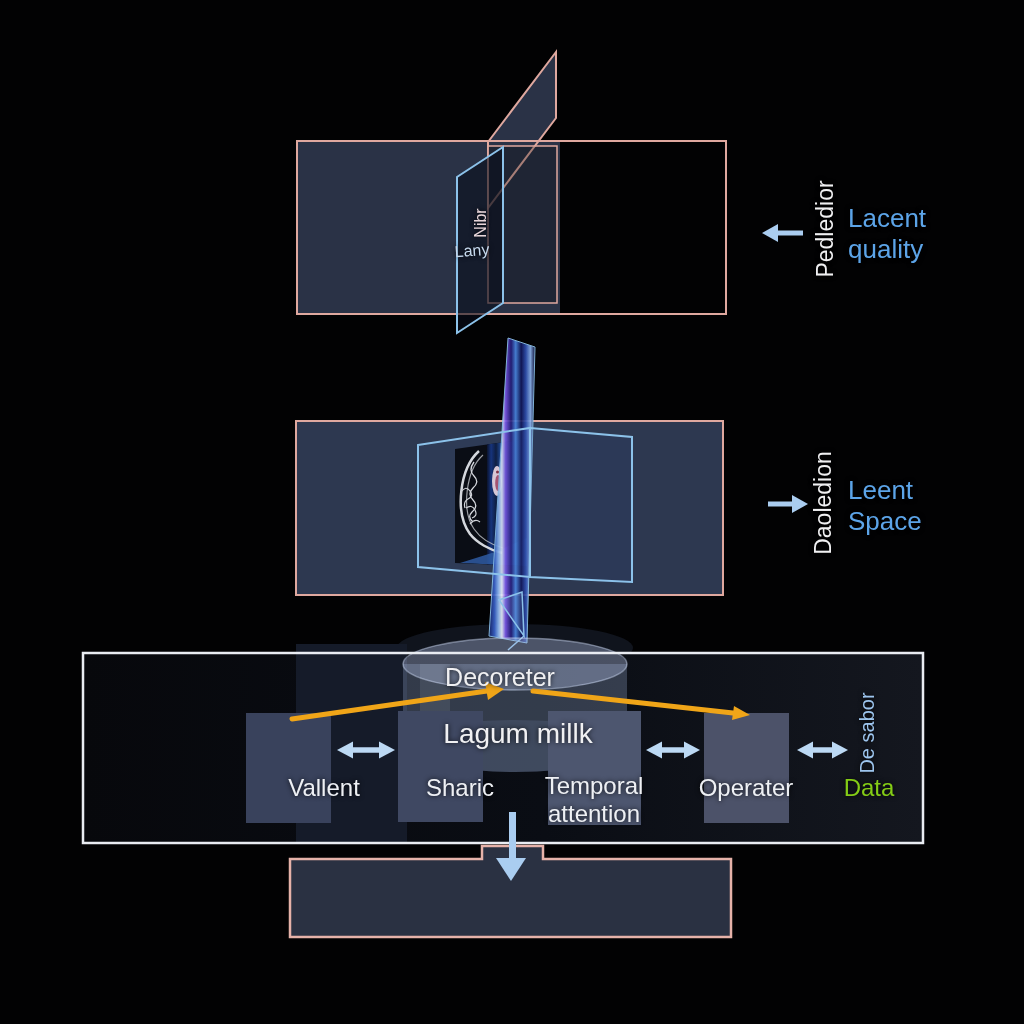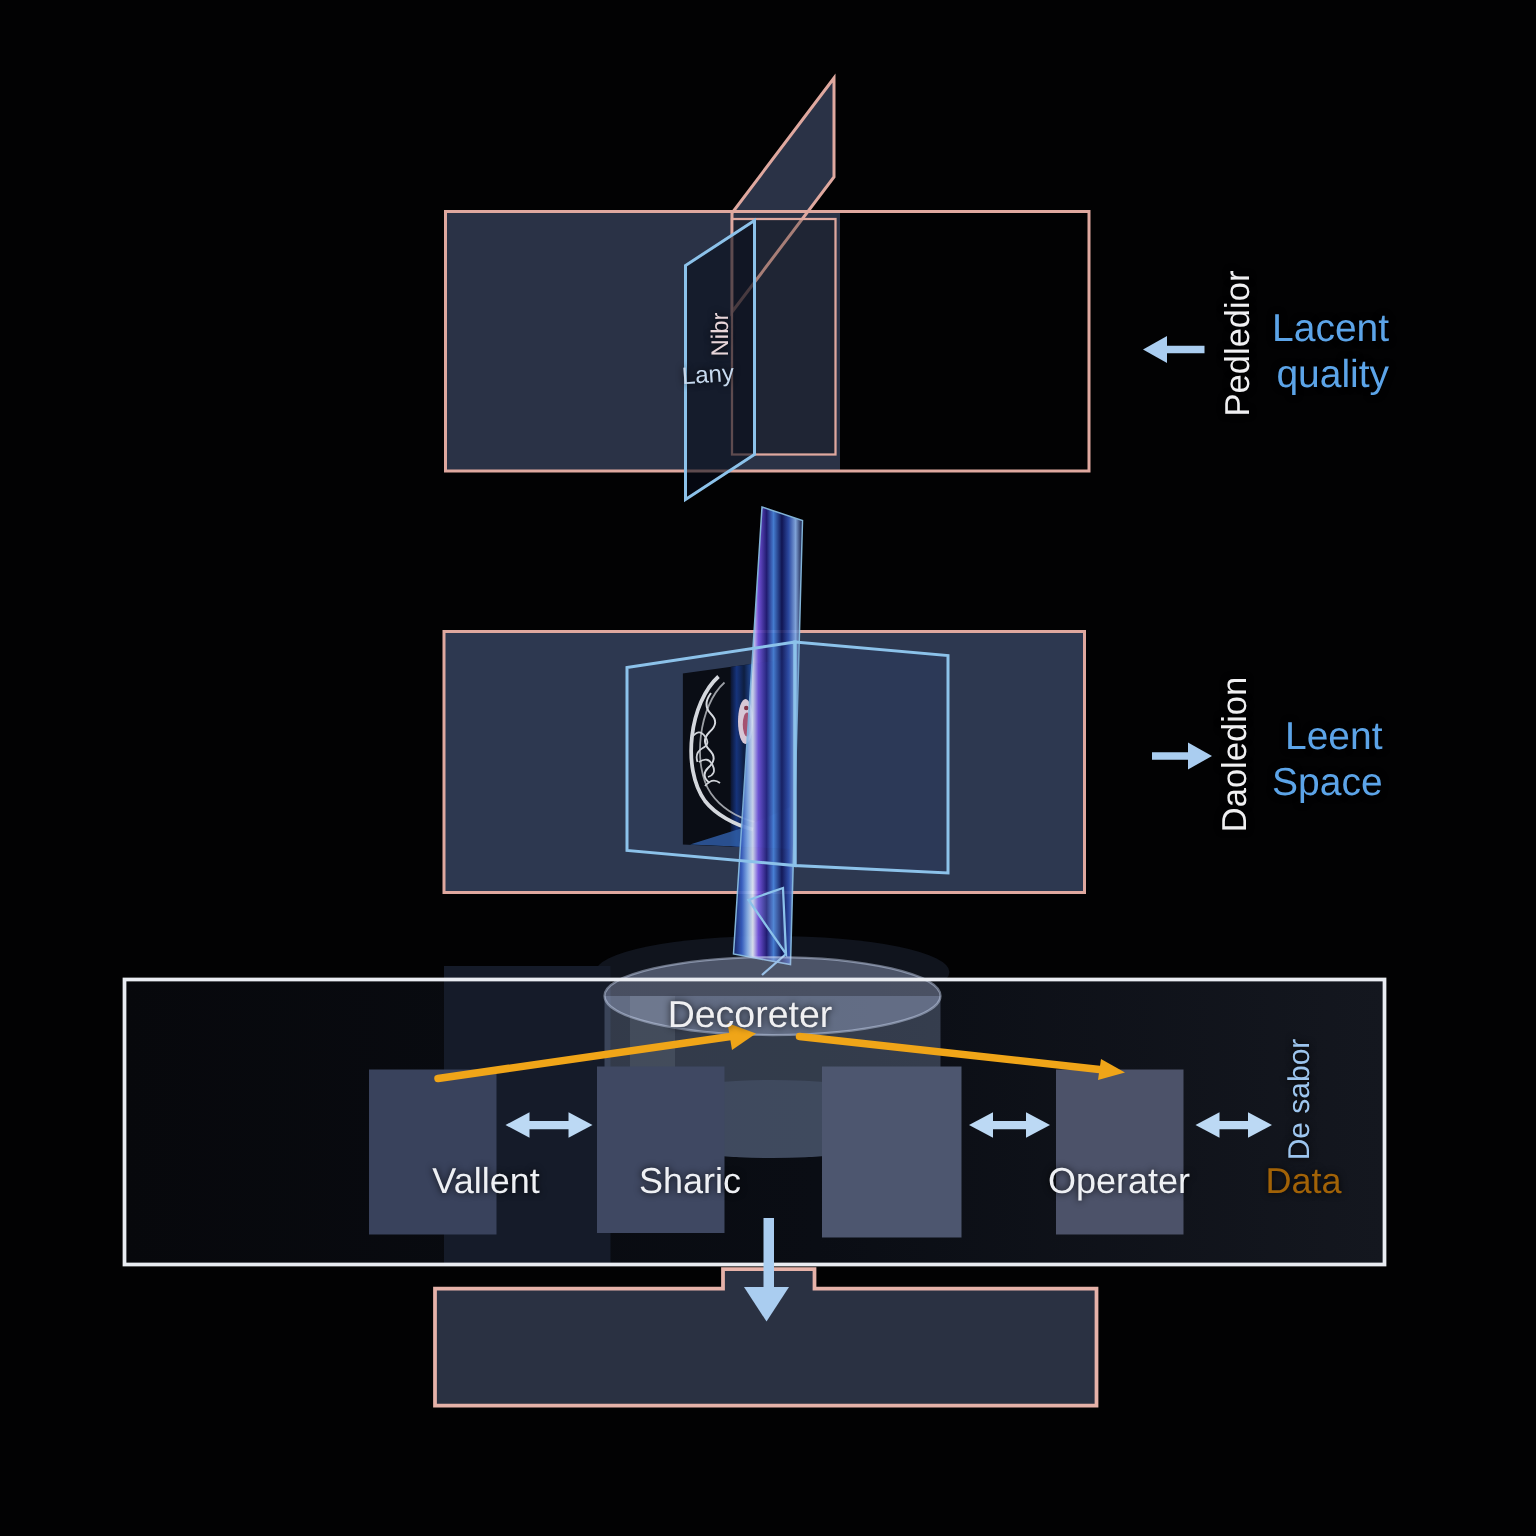--- a/index.html
+++ b/index.html
@@ -2,21 +2,21 @@
 <html><head>
 <meta charset="utf-8">
 <style>
   html,body{margin:0;padding:0;background:#000;}
   .canvas{position:relative;width:1024px;height:1024px;background:#020203;overflow:hidden;
           font-family:"Liberation Sans",sans-serif;}
   svg{position:absolute;left:0;top:0;}
   .lbl{position:absolute;transform:translate(-50%,-50%);white-space:nowrap;color:#f0f0f2;
        text-shadow:0 0 5px rgba(0,0,0,.85);}
   .vlbl{transform:translate(-50%,-50%) rotate(-90deg);}
-  .caption{transform:none;color:#5ca4e8;font-size:26px;line-height:31px;text-align:right;}
+  .caption{transform:none;color:#5ca4e8;font-size:26px;line-height:31px;}
   .caption span{display:block;}
   .boxlbl{font-size:24px;color:#eef0f4;}
   .wraplbl{transform:none;white-space:normal;text-align:center;width:104px;
            font-size:24px;line-height:28px;color:#eef0f4;}
 </style>
 </head>
 <body>
 
 <div class="canvas">
 
@@ -159,22 +159,24 @@
   <span>quality</span>
 </div>
 
 <div class="lbl vlbl" style="left:823px;top:503px;font-size:23px;">Daoledion</div>
 <div class="lbl caption" style="left:848px;top:475px;">
   <span>Leent</span>
   <span>Space</span>
 </div>
 
 <div class="lbl" style="left:500px;top:677px;font-size:25px;">Decoreter</div>
+<div class="lbl" style="left:518px;top:734px;font-size:28px;font-weight:500;">Lagum millk</div>
 
 <div class="lbl boxlbl" style="left:288px;top:788px;margin-left:36px;">Vallent</div>
 <div class="lbl boxlbl" style="left:460px;top:788px;">Sharic</div>
+<div class="lbl wraplbl" style="left:542px;top:772px;">Temporal attention</div>
 <div class="lbl boxlbl" style="left:746px;top:788px;">Operater</div>
 
-<div class="lbl" style="left:869px;top:788px;font-size:24px;color:#a16207;">Data</div>
+<div class="lbl" style="left:869px;top:788px;font-size:24px;color:#84cc16;">Data</div>
 <div class="lbl vlbl" style="left:867px;top:733px;font-size:20px;color:#9dc5ee;">De sabor</div>
 
 
 </div>
 
 </body></html>

